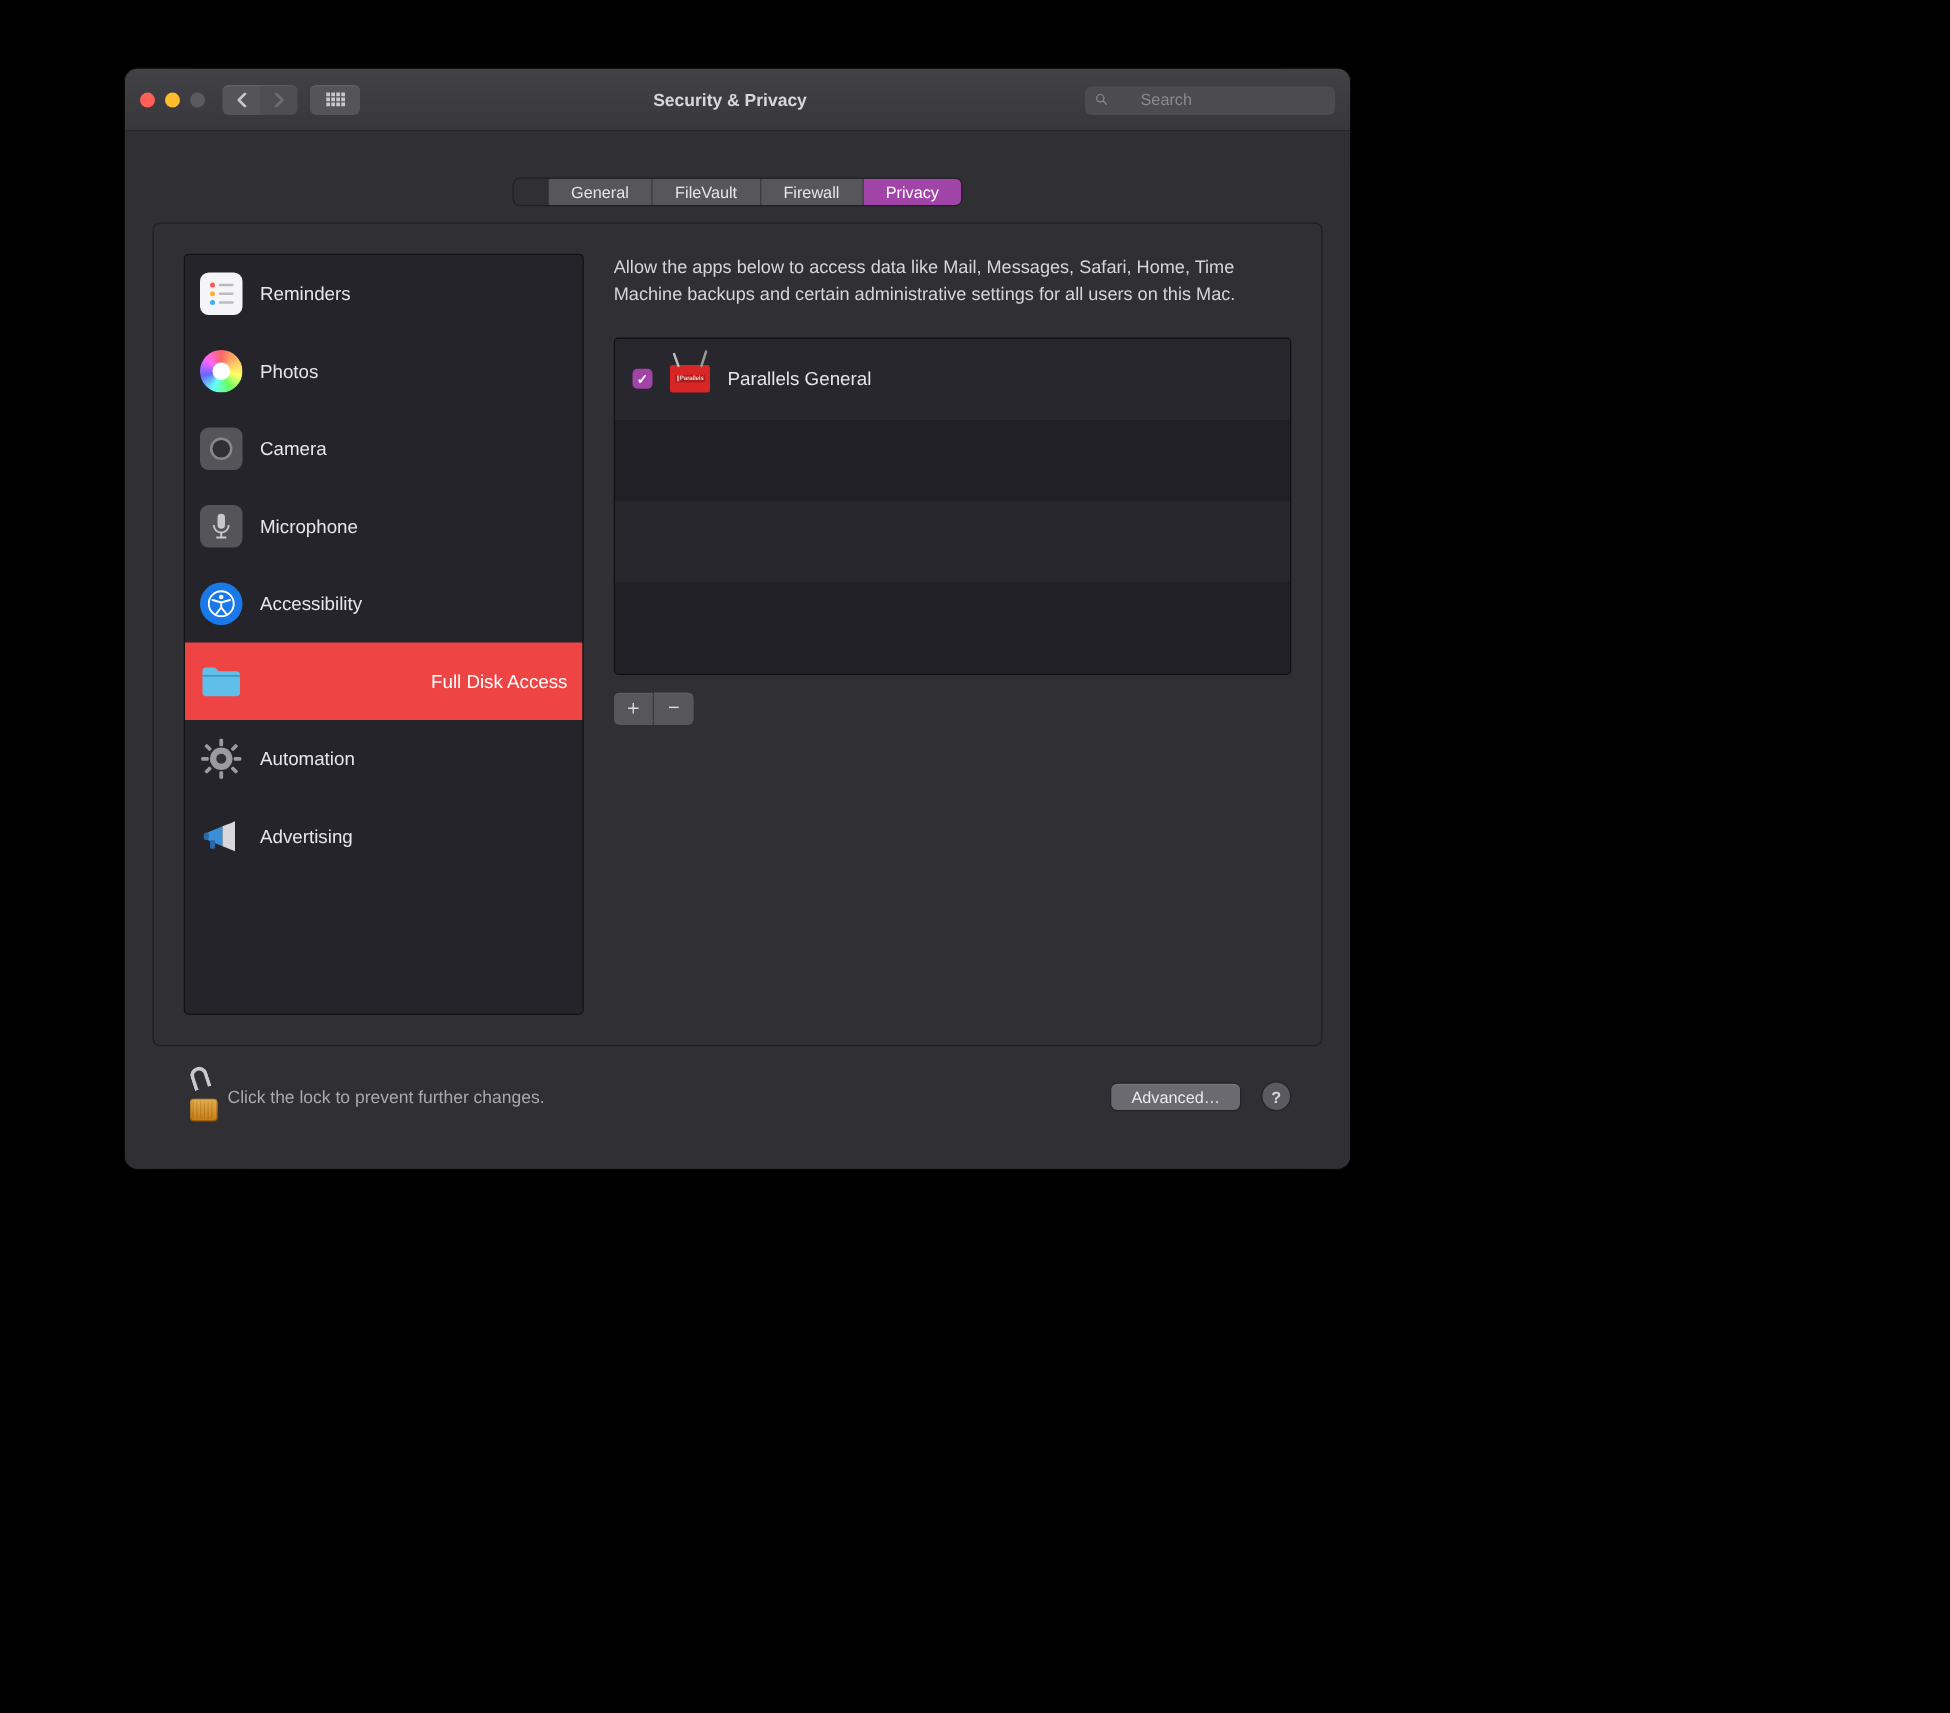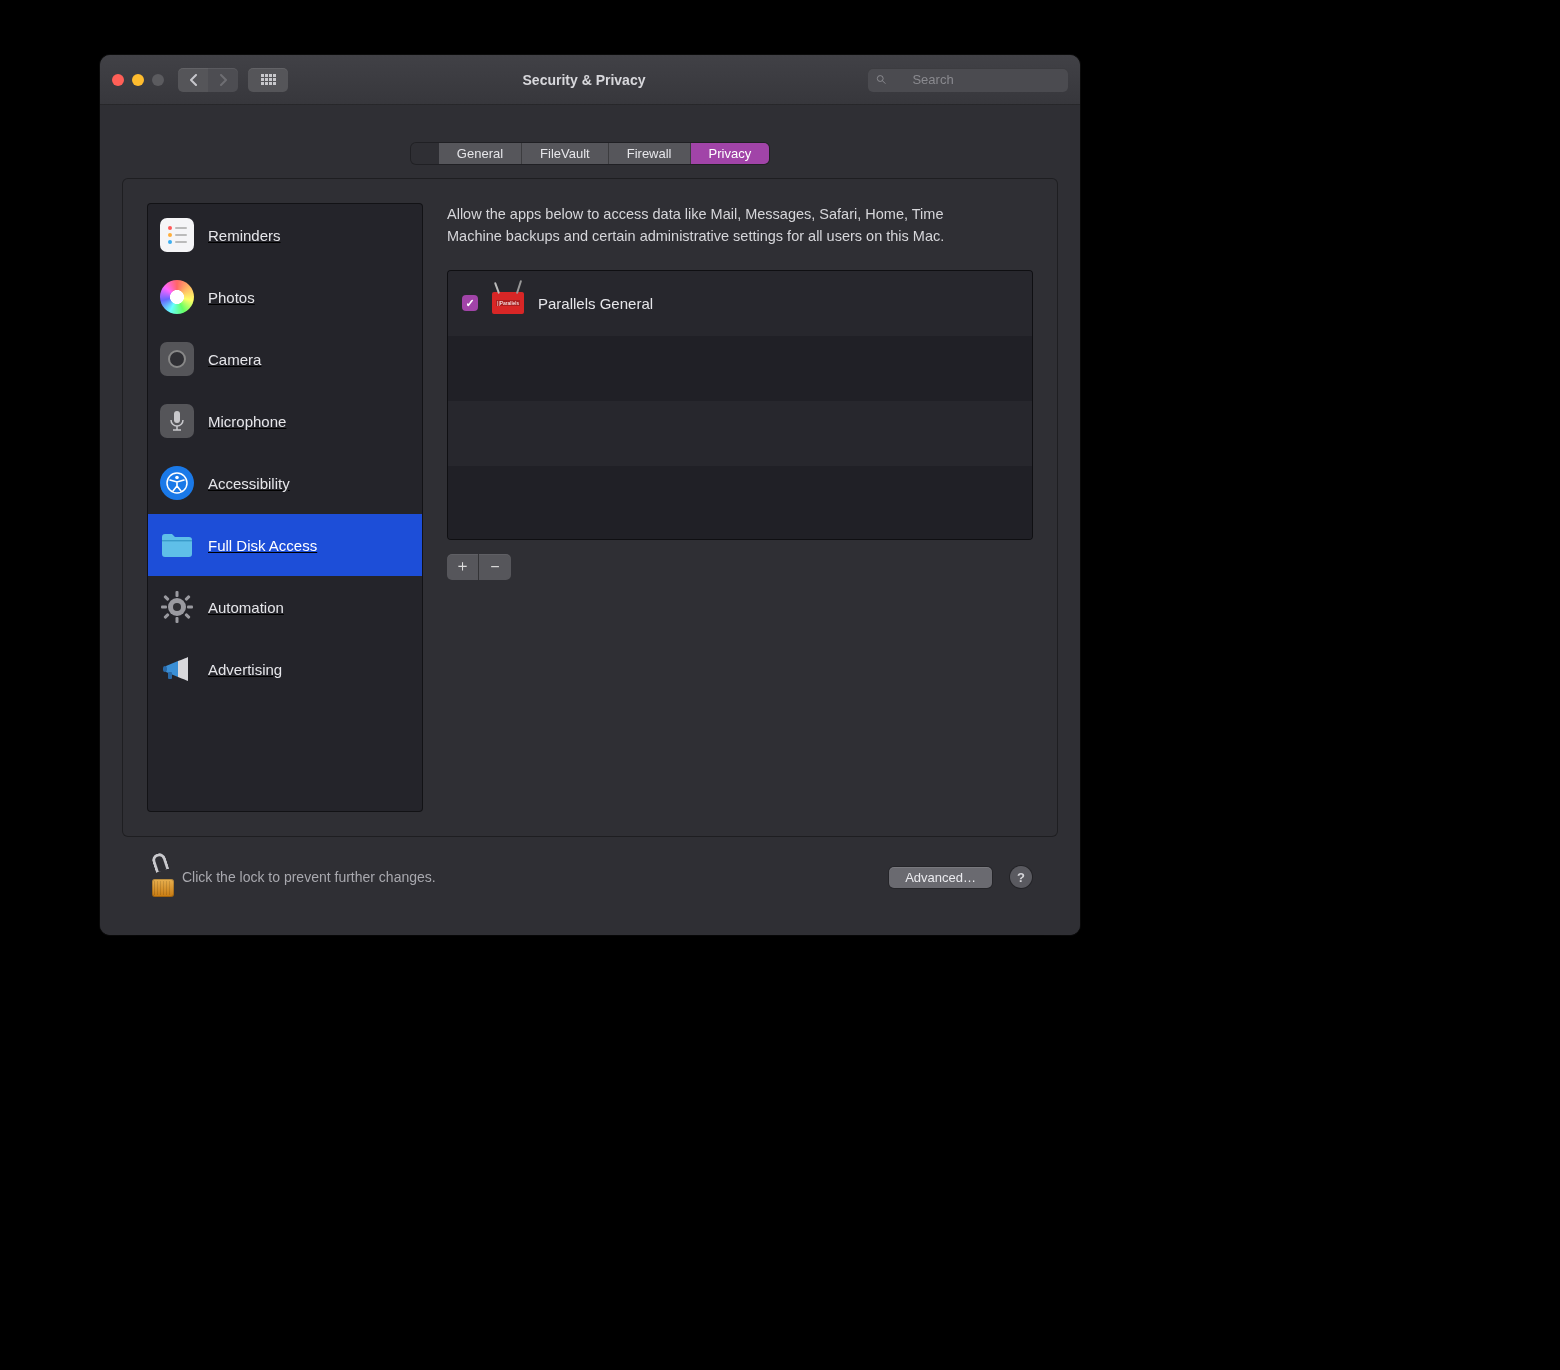--- a/index.html
+++ b/index.html
@@ -116,36 +116,35 @@
     flex: 1;
     border: 1px solid rgba(0,0,0,0.35);
     border-radius: 6px;
     background: #2f2f34;
     padding: 24px 24px 24px 24px;
     display: flex;
     gap: 24px;
   }
 
   .sidebar {
-    width: 276px;
+    width: 320px;
     background: #24242a;
     border: 1px solid rgba(0,0,0,0.5);
     border-radius: 4px;
     overflow: hidden;
-    text-decoration: underline;
   }
   .side-item {
     display: flex; align-items: center;
     height: 62px;
     padding: 0 12px;
     gap: 14px;
     color: #e6e6ea;
     font-size: 15px;
   }
-  .side-item.selected { background: #1d4ed8; color: #fff; }
+  .side-item.selected { background: #ef4444; color: #fff; justify-content: space-between; }
   .side-icon {
     width: 34px; height: 34px;
     border-radius: 7px;
     display: flex; align-items: center; justify-content: center;
     font-size: 18px;
     flex-shrink: 0;
   }
 
   .right {
     flex: 1;

